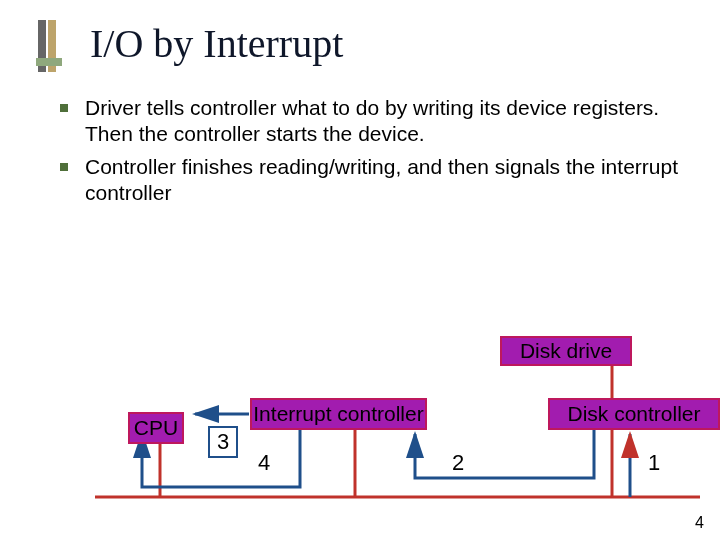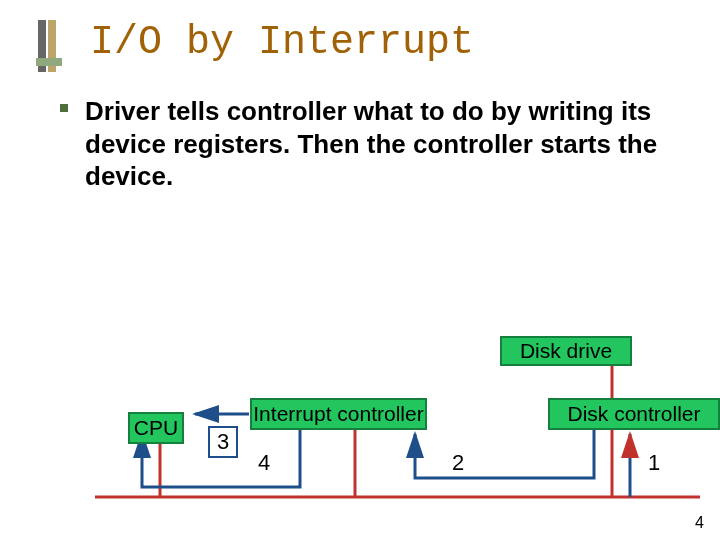--- a/index.html
+++ b/index.html
@@ -9,23 +9,23 @@
     height: 540px;
     background: #fff;
     font-family: Verdana, Arial, sans-serif;
     position: relative;
     overflow: hidden;
   }
   .slide-title {
     position: absolute;
     left: 90px;
     top: 20px;
-    font-family: Liberation Mono, monospace;
+    font-family: Liberation Serif, serif;
     font-size: 40px;
-    color: #a16207;
+    color: #0f172a;
   }
   .title-accent {
     position: absolute;
     left: 38px;
     top: 20px;
     width: 20px;
     height: 52px;
   }
   .title-accent .bar1 {
     position: absolute;
@@ -41,24 +41,23 @@
     position: absolute;
     left: -2px; top: 38px; width: 26px; height: 8px;
     background: #8fa87d;
   }
 
   .bullets {
     position: absolute;
     left: 55px;
     top: 95px;
     width: 640px;
-    font-size: 26px;
+    font-size: 21px;
     color: #000;
     line-height: 1.25;
-    font-weight: bold;
   }
   ul.blist {
     list-style: none;
     padding: 0;
     margin: 0;
   }
   ul.blist > li {
     position: relative;
     padding-left: 30px;
     margin-bottom: 6px;
@@ -75,22 +74,22 @@
 
   .diagram {
     position: absolute;
     left: 0;
     top: 0;
     width: 720px;
     height: 540px;
   }
   .box {
     position: absolute;
-    border: 2px solid #15803d;
-    background: #22c55e;
+    border: 2px solid #be185d;
+    background: #a21caf;
     text-align: center;
     font-size: 21px;
     color: #000;
     display: flex;
     align-items: center;
     justify-content: center;
     box-sizing: border-box;
   }
   .num-label {
     position: absolute;
@@ -123,20 +122,21 @@
   <div class="bar1"></div>
     <div class="bar2"></div>
     <div class="bar3"></div>
 </div>
 
 <div class="slide-title">I/O by Interrupt</div>
 
 <div class="bullets">
   <ul class="blist">
     <li>Driver tells controller what to do by writing its device registers. Then the controller starts the device.</li>
+    <li>Controller finishes reading/writing, and then signals the interrupt controller</li>
   </ul>
 </div>
 
 <div class="diagram">
 
   <svg class="wires">
     <defs>
       <marker id="arr-blue" markerWidth="10" markerHeight="10" refX="8" refY="3" orient="auto">
         <path d="M0,0 L9,3 L0,6 Z" fill="#1f4f8a"></path>
       </marker>

